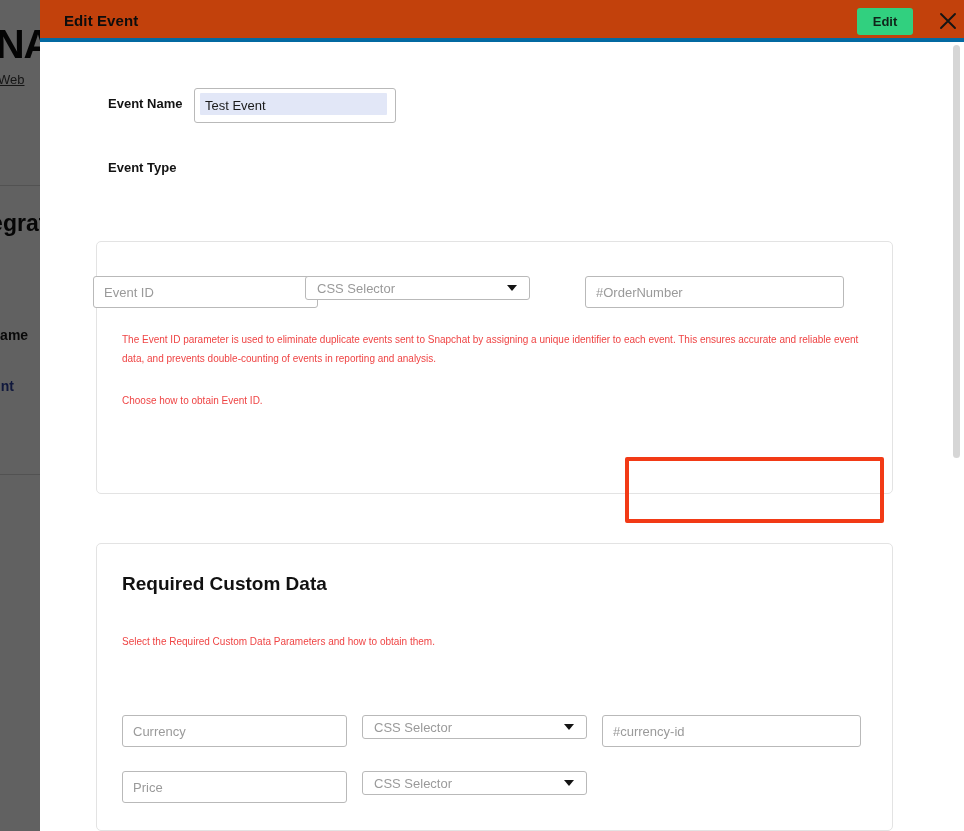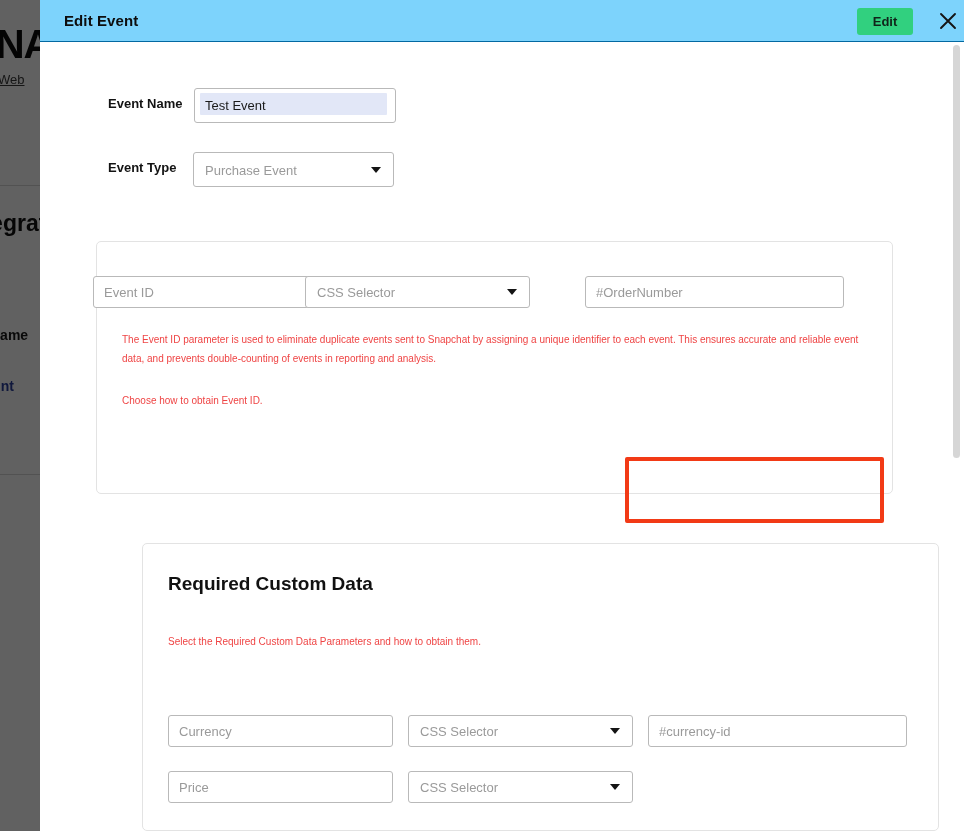--- a/index.html
+++ b/index.html
@@ -83,22 +83,22 @@
     left: 40px; top: 0;
     width: 924px; height: 831px;
     background: #ffffff;
     overflow: hidden;
   }
 
   #modal-header {
     position: absolute;
     left: 0; top: 0;
     width: 924px; height: 42px;
-    border-bottom: 1px solid #0369a1;
-    background: #7dd3fc;
+    border-bottom: 4px solid #0369a1;
+    background: #c2410c;
   }
   #modal-title {
     position: absolute;
     left: 24px; top: 12px;
     font-size: 15px;
     font-weight: 700;
     color: #0d0d0d;
     letter-spacing: 0.1px;
   }
   #save-button {
@@ -222,21 +222,21 @@
   
   .card {
     position: absolute;
     left: 56px;
     width: 797px;
     background: #ffffff;
     border: 1px solid #e3e3e3;
     border-radius: 5px;
   }
   #card-dedup { top: 198px; height: 253px; }
-  #card-custom { top: 500px; height: 288px; margin-left: 46px; }
+  #card-custom { top: 500px; height: 288px; }
 
   .card-title {
     position: absolute;
     left: 25px;
     font-size: 19px;
     font-weight: 700;
     color: #111111;
     white-space: nowrap;
   }
   #title-dedup { top: 30px; }
@@ -254,21 +254,21 @@
   #desc-choose { top: 149px; }
   #desc-custom { top: 88px; }
 
   
   .row-input-name {
     position: absolute;
     width: 225px; height: 32px;
   }
   .row-select {
     position: absolute;
-    width: 225px; height: 32px;
+    width: 225px; height: 24px;
   }
   .row-input-selector {
     position: absolute;
     width: 259px; height: 32px;
   }
 
   
   #dedup-event-id   { left: 25px;  top: 233px; margin-left: 28px; }
   #dedup-selector   { left: 265px; top: 233px; }
   #dedup-ordernum   { left: 545px; top: 233px; }
@@ -319,24 +319,20 @@
     </div>
   </div>
 
   <div id="modal-body">
 
     <div class="field-label" id="label-event-name">Event Name</div>
     <div id="event-name-selection"></div>
     <input class="text-input" id="input-event-name" type="text" value="Test Event" style="">
 
     <div class="field-label" id="label-event-type">Event Type</div>
-    <div class="select-box" id="select-event-type">
-      <span class="select-value">Purchase Event</span>
-      <span class="select-caret"></span>
-    </div>
 
     <div class="card" id="card-dedup">
       <div class="card-title" id="title-dedup">Event Deduplication</div>
       <div class="card-desc" id="desc-dedup">The Event ID parameter is used to eliminate duplicate events sent to Snapchat by assigning a unique identifier to each event. This ensures accurate and reliable event data, and prevents double-counting of events in reporting and analysis.</div>
       <div class="card-desc" id="desc-choose">Choose how to obtain Event ID.</div>
     </div>
 
     <input class="text-input row-input-name" id="dedup-event-id" type="text" placeholder="Event ID" style="">
     <div class="select-box row-select" id="dedup-selector">
       <span class="select-value">CSS Selector</span>

